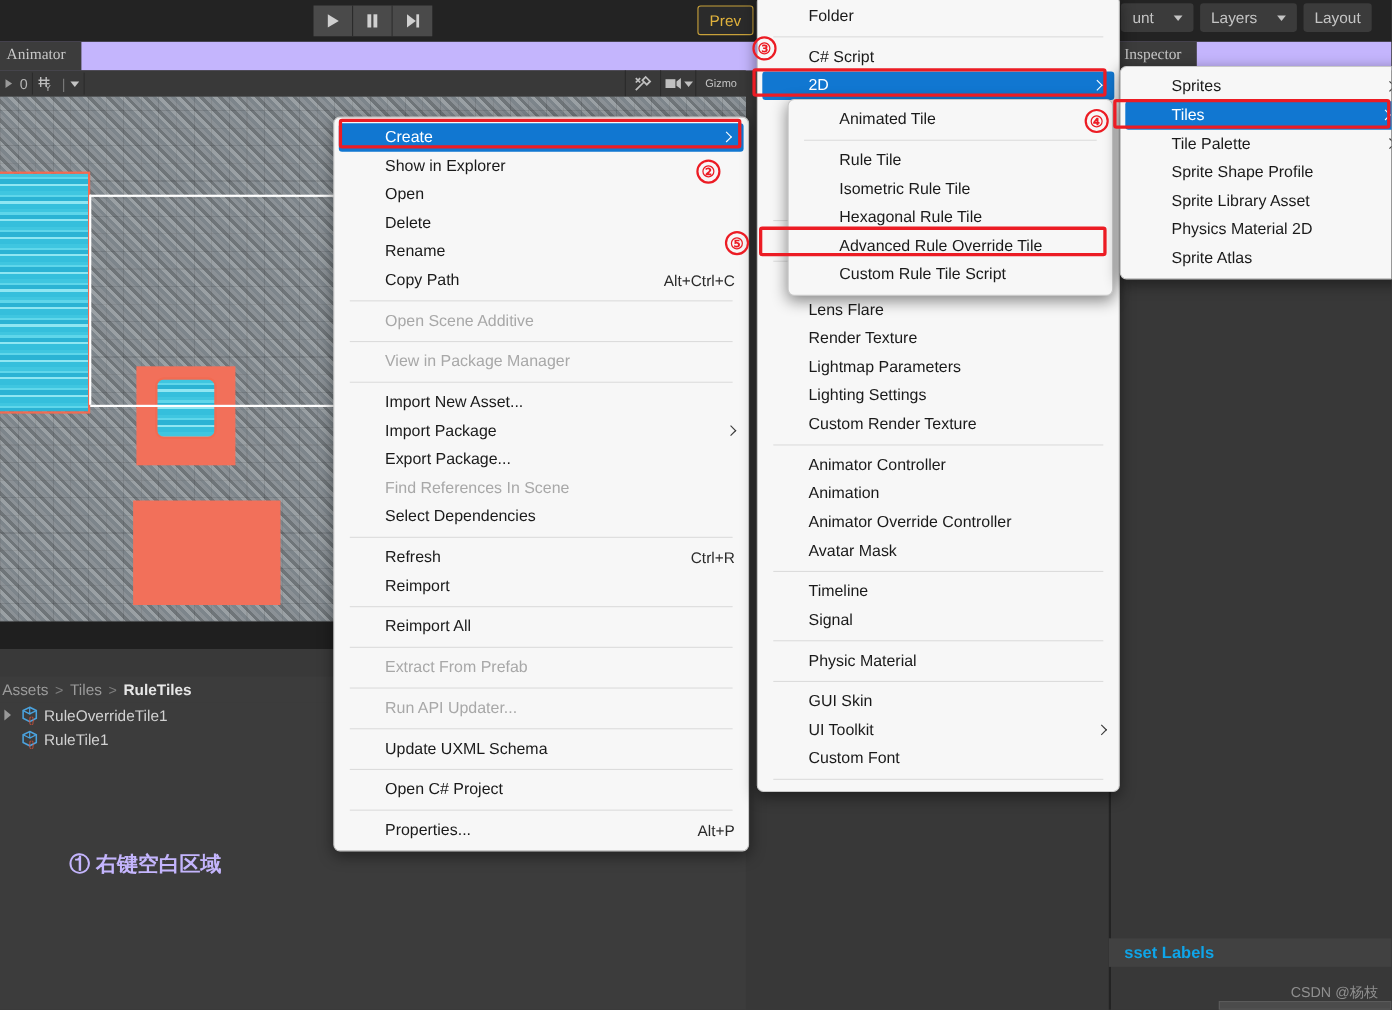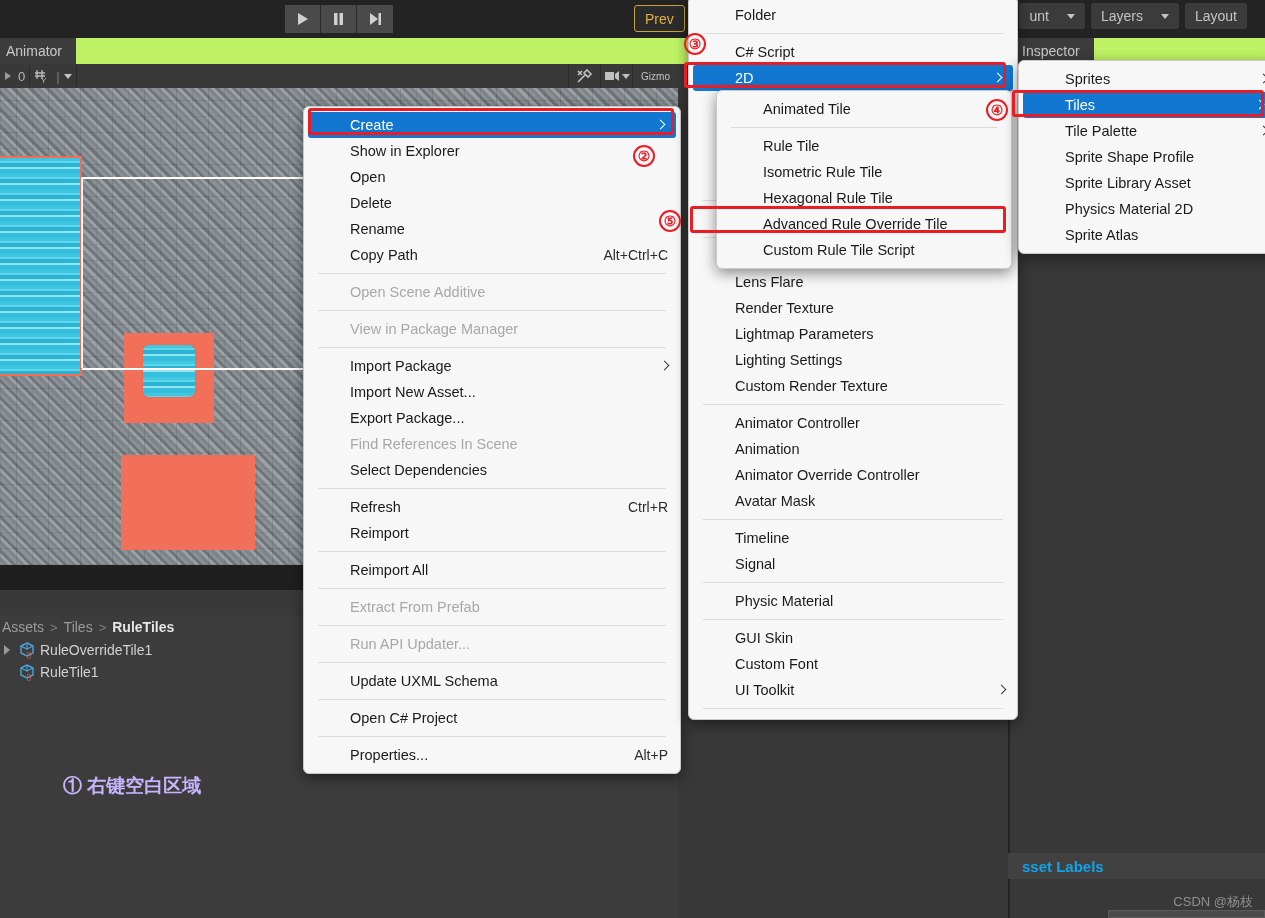--- a/index.html
+++ b/index.html
@@ -48,21 +48,22 @@
     padding: 0 10px; font-size: 14px; gap: 18px;
   }
   .caret-down {
     width: 0; height: 0; border-left: 4px solid transparent;
     border-right: 4px solid transparent; border-top: 5px solid #c4c4c4;
   }
 
   
   .tab-row {
     position: absolute; left: 0; top: 38px; width: 1265px; height: 26px;
-    background: #bef264;
+    background: #c4b5fd;
+    font-family: Liberation Serif, serif;
   }
   .tab {
     position: absolute; top: 0; height: 26px;
     background: #3c3c3c; color: #c8c8c8;
     font-size: 14px; display: flex; align-items: center;
     padding: 0 14px;
   }
   #tab-animator { left: -8px; }
   #tab-inspector { left: 1008px; }
 
@@ -417,25 +418,25 @@
       <div class="sep"></div>
       <div class="mi disabled">
         <span class="label">Open Scene Additive</span>
       </div>
       <div class="sep"></div>
       <div class="mi disabled">
         <span class="label">View in Package Manager</span>
       </div>
       <div class="sep"></div>
       <div class="mi">
+        <span class="label">Import New Asset...</span>
+      </div>
+      <div class="mi">
         <span class="label">Import Package</span>
         <span class="arrow"></span>
-      </div>
-      <div class="mi">
-        <span class="label">Import New Asset...</span>
       </div>
       <div class="mi">
         <span class="label">Export Package...</span>
       </div>
       <div class="mi disabled">
         <span class="label">Find References In Scene</span>
       </div>
       <div class="mi">
         <span class="label">Select Dependencies</span>
       </div>
@@ -543,25 +544,25 @@
       </div>
       <div class="sep"></div>
       <div class="mi">
         <span class="label">Physic Material</span>
       </div>
       <div class="sep"></div>
       <div class="mi">
         <span class="label">GUI Skin</span>
       </div>
       <div class="mi">
-        <span class="label">Custom Font</span>
-      </div>
-      <div class="mi">
         <span class="label">UI Toolkit</span>
         <span class="arrow"></span>
+      </div>
+      <div class="mi">
+        <span class="label">Custom Font</span>
       </div>
       <div class="sep"></div>
     </div>
 
   <div class="menu" id="d2-menu">
       <div class="mi">
         <span class="label">Animated Tile</span>
       </div>
       <div class="sep"></div>
       <div class="mi">

